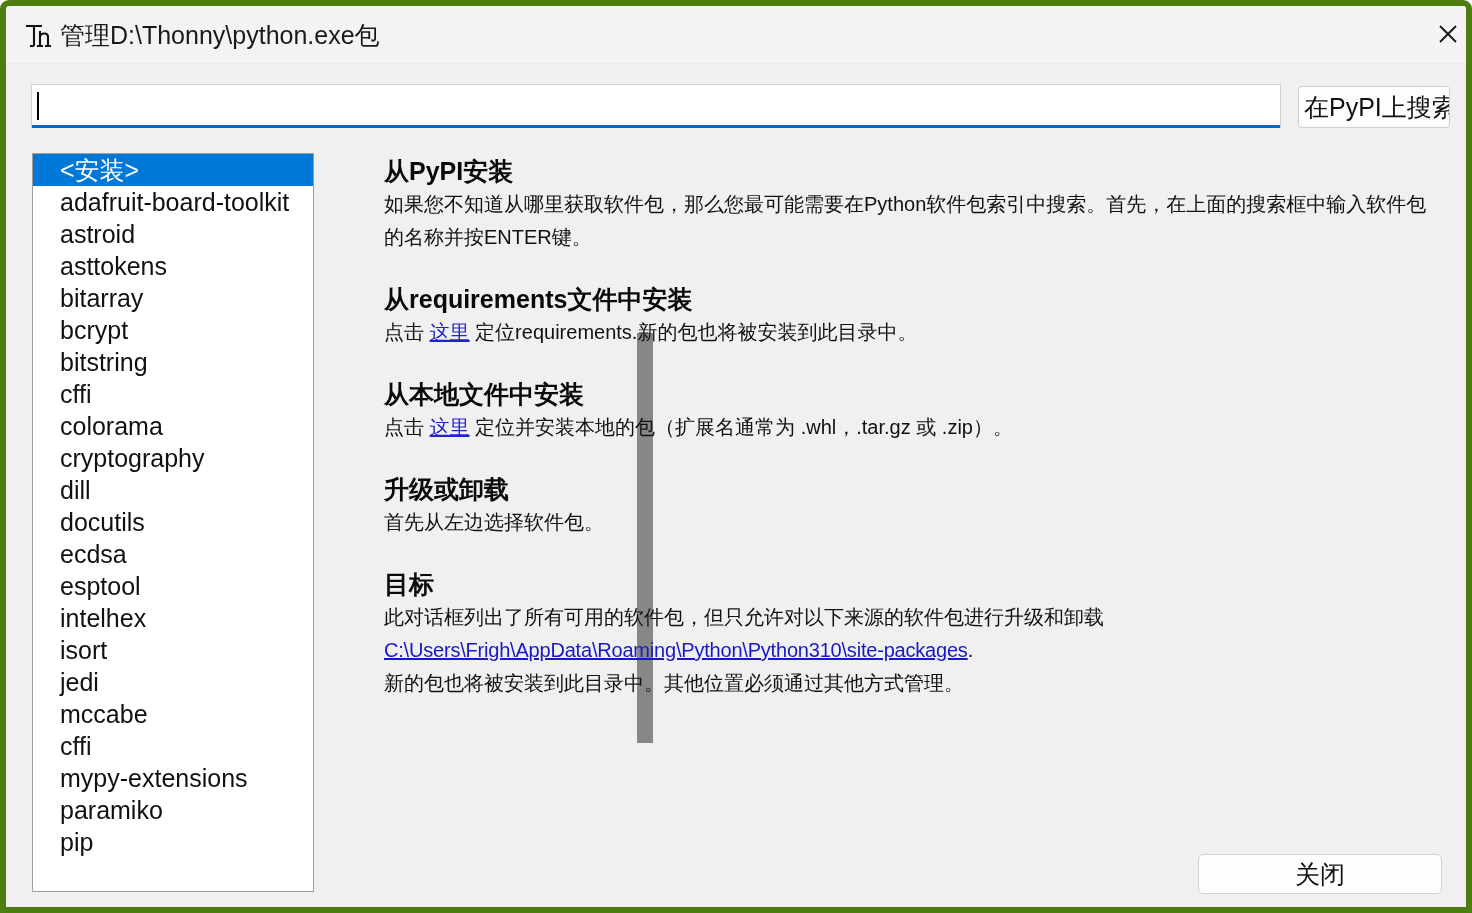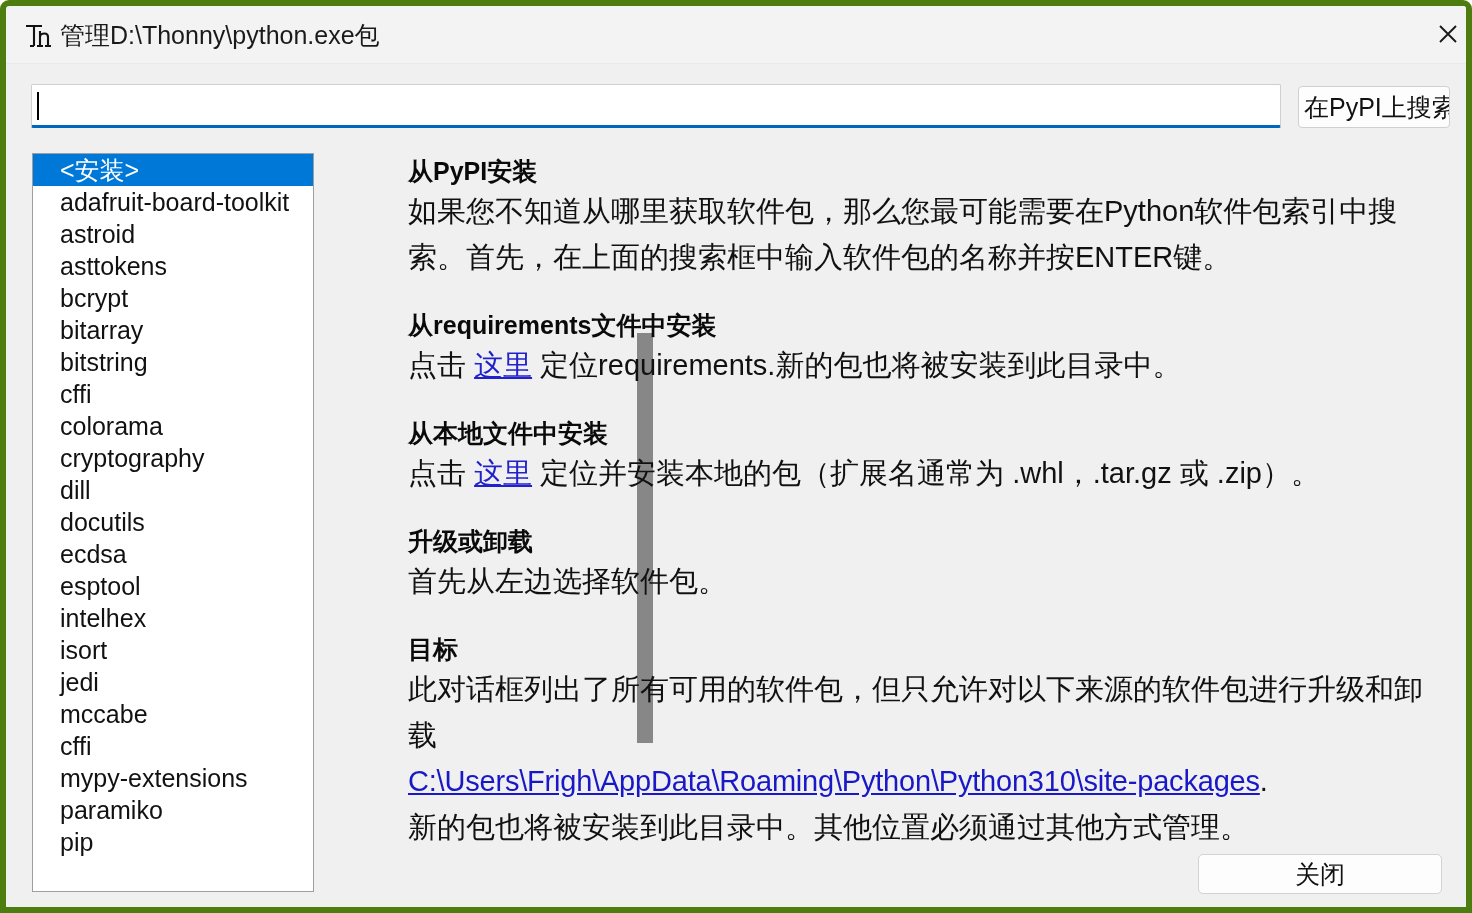--- a/index.html
+++ b/index.html
@@ -137,31 +137,31 @@
 
   
   #info-panel {
     position: absolute;
     left: 378px; top: 148px;
     width: 1060px;
     color: #111;
     font-size: 25px;
     line-height: 33px;
   }
-  .sect { margin-bottom: 28px; margin-left: 24px; }
+  .sect { margin-bottom: 28px; }
   .sect-head {
     font-weight: bold;
     font-size: 25px;
     line-height: 34px;
     margin-bottom: 0px;
     color: #0a0a0a;
   }
   .sect-body {
-    font-size: 29px;
-    line-height: 46px;
+    font-size: 20px;
+    line-height: 33px;
     color: #111;
   }
   .inline-link {
     color: #2222cc;
     text-decoration: underline;
     cursor: default;
   }
   .path-link {
     color: #1818c8;
     text-decoration: underline;
@@ -216,22 +216,22 @@
 
   <input id="search-input" type="text" placeholder="" style="">
   <span id="text-caret"></span>
   <div id="search-button">在PyPI上搜索</div>
 
   <div id="listbox">
       <div class="list-item selected">&lt;安装&gt;</div>
       <div class="list-item">adafruit-board-toolkit</div>
       <div class="list-item">astroid</div>
       <div class="list-item">asttokens</div>
+      <div class="list-item">bitarray</div>
       <div class="list-item">bcrypt</div>
-      <div class="list-item">bitarray</div>
       <div class="list-item">bitstring</div>
       <div class="list-item">cffi</div>
       <div class="list-item">colorama</div>
       <div class="list-item">cryptography</div>
       <div class="list-item">dill</div>
       <div class="list-item">docutils</div>
       <div class="list-item">ecdsa</div>
       <div class="list-item">esptool</div>
       <div class="list-item">intelhex</div>
       <div class="list-item">isort</div>

